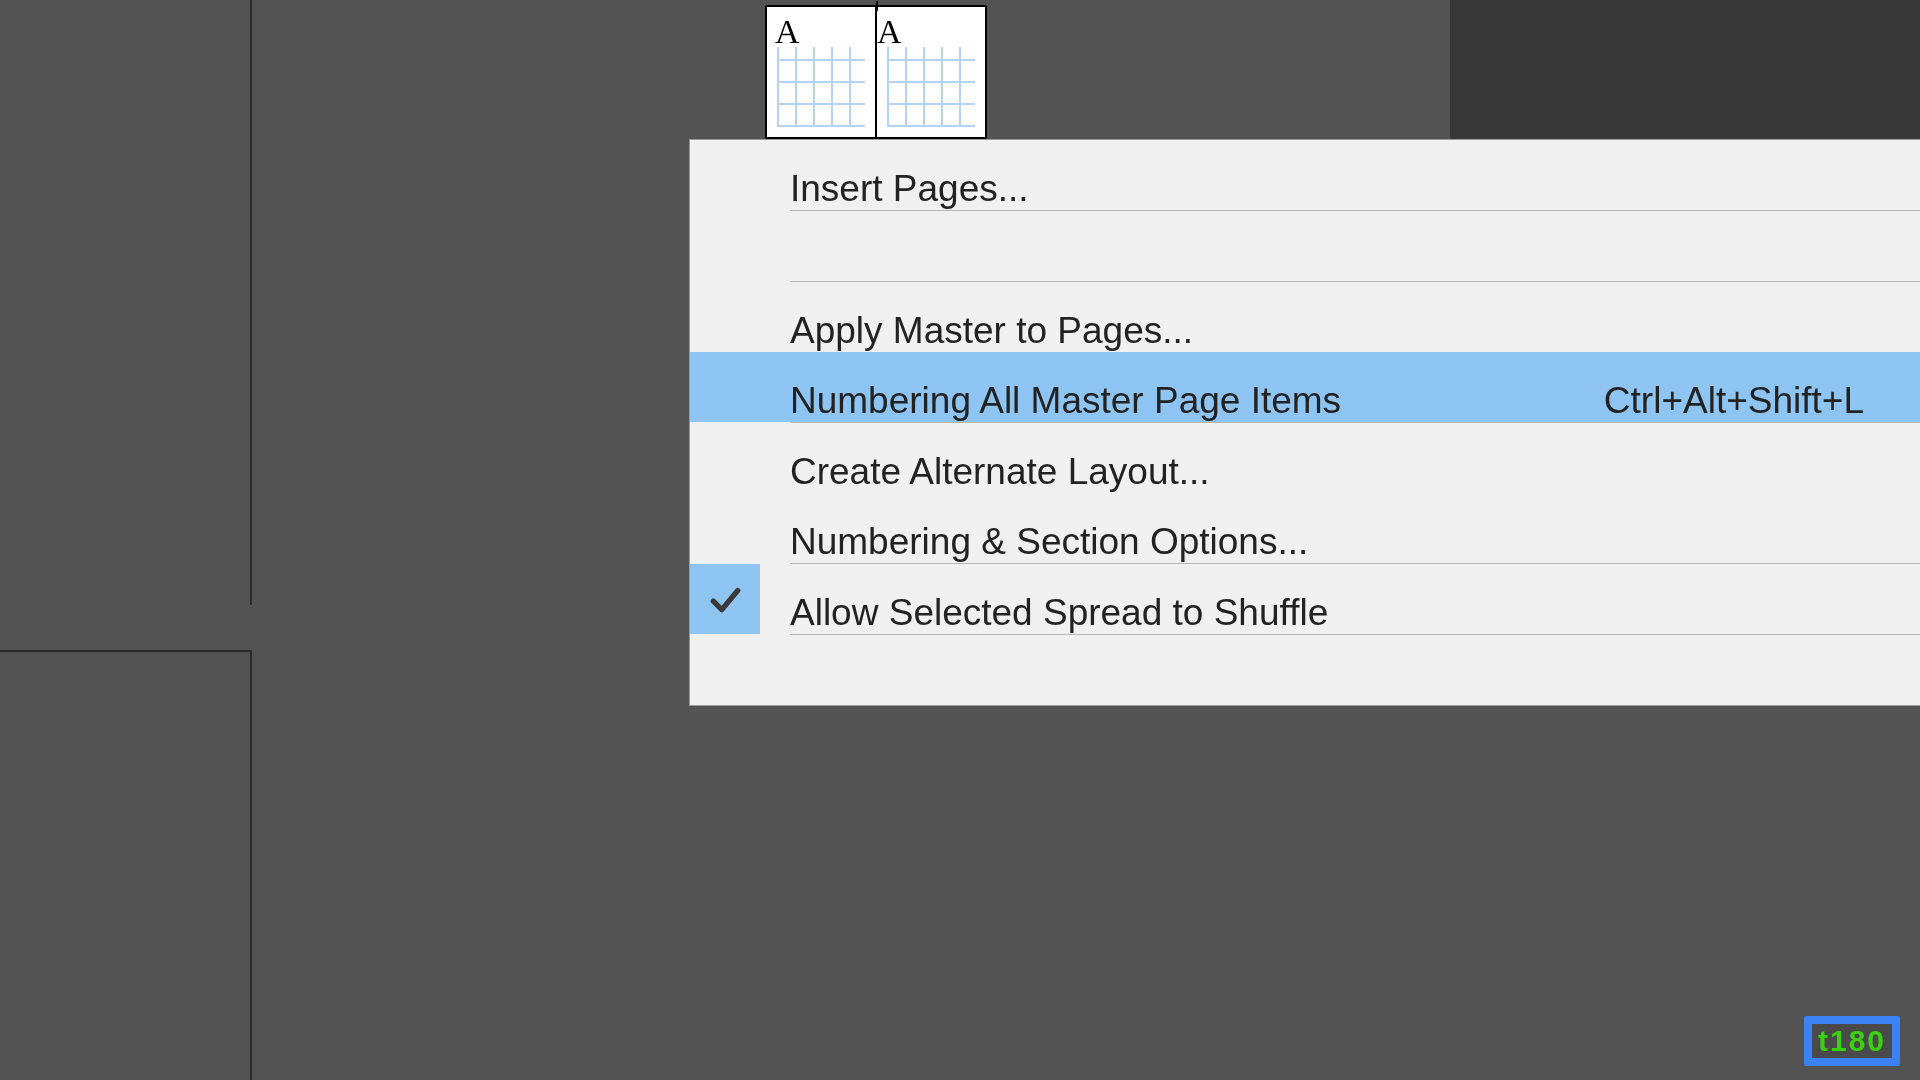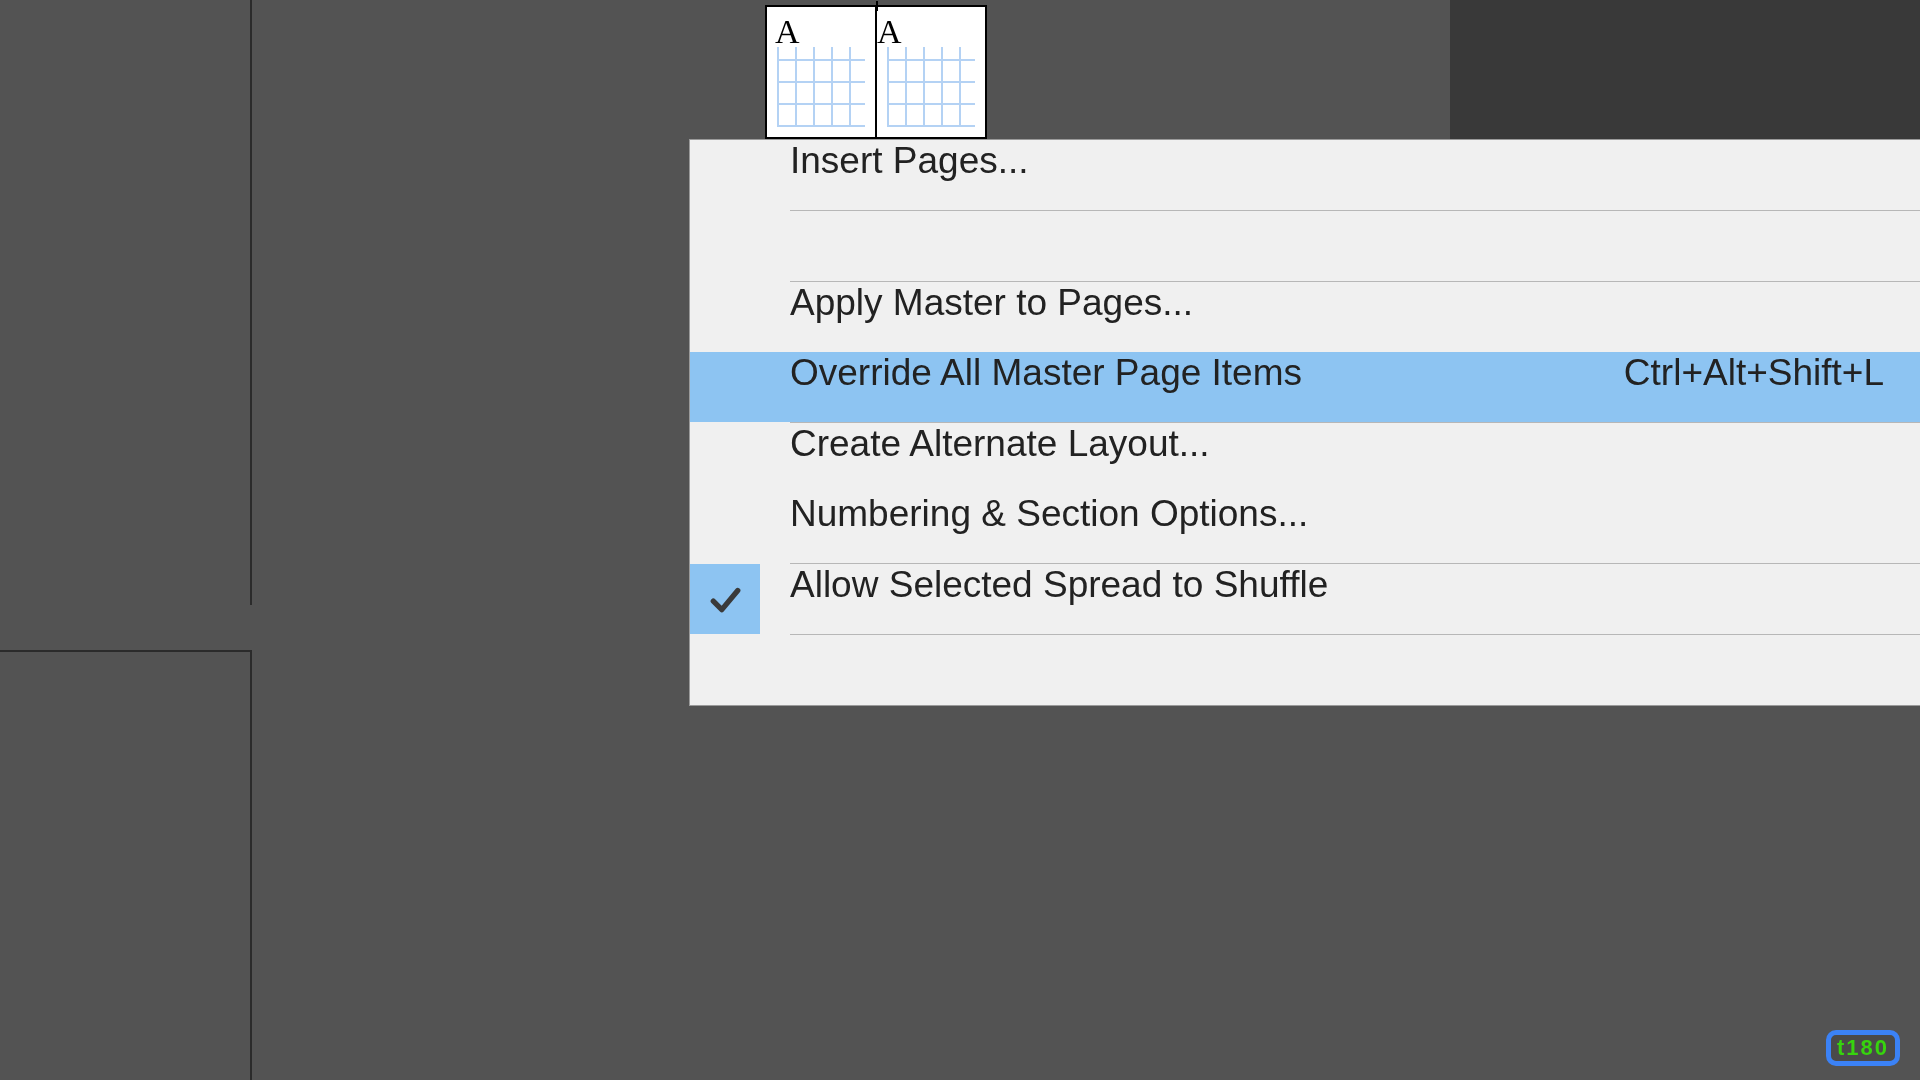--- a/index.html
+++ b/index.html
@@ -56,23 +56,23 @@
   
   .menu{
     position:absolute;left:690px;top:140px;
     width:1230px;
     background:#f0f0f0;
     box-shadow:0 0 0 1px #9a9a9a;
     font-size:37px;
     color:#222;
   }
   .menu-item{
-    display:flex;align-items:flex-start;
+    display:flex;align-items:flex-end;
     height:70px;
-    padding-left:100px;padding-right:36px;
+    padding-left:100px;padding-right:56px;
     white-space:nowrap;
   }
   .menu-item .label{flex:0 0 auto;}
   .menu-item .shortcut{margin-left:auto;}
   .menu-item.highlight{background:#8dc4f2;}
   .menu hr{
     margin:0 0 0 100px;border:none;border-top:1px solid #b7b7b7;height:0;
   }
   .check{
     position:absolute;left:0;width:70px;height:70px;
@@ -80,23 +80,23 @@
   }
   .check.active{background:#8dc4f2;}
   .check svg{width:34px;height:34px;}
   .check svg path{stroke:#3a3a3a;stroke-width:5;fill:none;stroke-linecap:round;stroke-linejoin:round;}
   .menu-item{position:relative;}
 
   
   .watermark{
     position:absolute;right:20px;bottom:14px;
     font-family:"Arial Black",Arial,sans-serif;
-    font-size:22px;font-weight:900;letter-spacing:2px;
+    font-size:30px;font-weight:900;letter-spacing:2px;
     color:#37d40e;
-    padding:0 6px;border:5px solid #3b82f6;border-radius:10px;
+    padding:0 6px;border:8px solid #3b82f6;border-radius:2px;
     background:rgba(0,0,0,.1);
   }
 </style>
 </head>
 <body>
 
 <div class="canvas-edges">
   <div class="edge-top"></div>
   <div class="edge-bottom"></div>
 </div>
@@ -124,21 +124,21 @@
     <div class="menu-item">
       <span class="check"></span>
     </div>
     <hr>
     <div class="menu-item">
       <span class="check"></span>
       <span class="label">Apply Master to Pages...</span>
     </div>
     <div class="menu-item highlight">
       <span class="check"></span>
-      <span class="label">Override All Master Page Items</span>
+      <span class="label">Numbering All Master Page Items</span>
       <span class="shortcut">Ctrl+Alt+Shift+L</span>
     </div>
     <hr>
     <div class="menu-item">
       <span class="check"></span>
       <span class="label">Create Alternate Layout...</span>
     </div>
     <div class="menu-item">
       <span class="check"></span>
       <span class="label">Numbering &amp; Section Options...</span>

